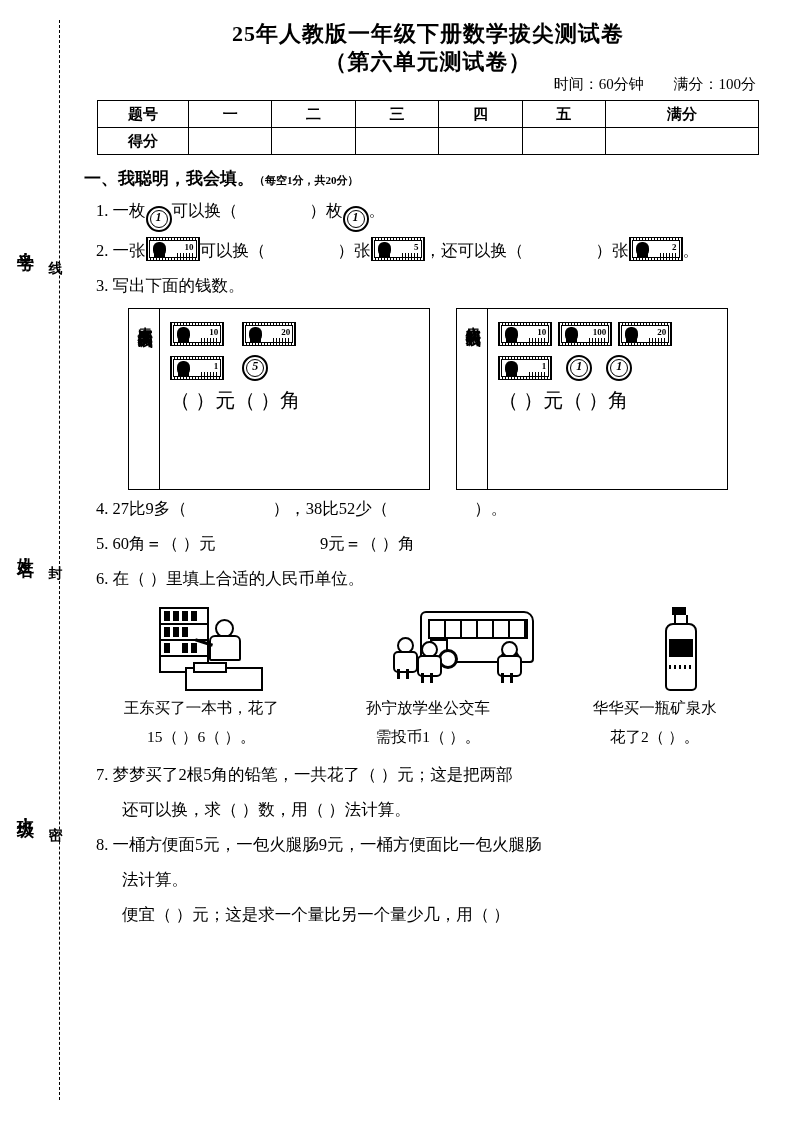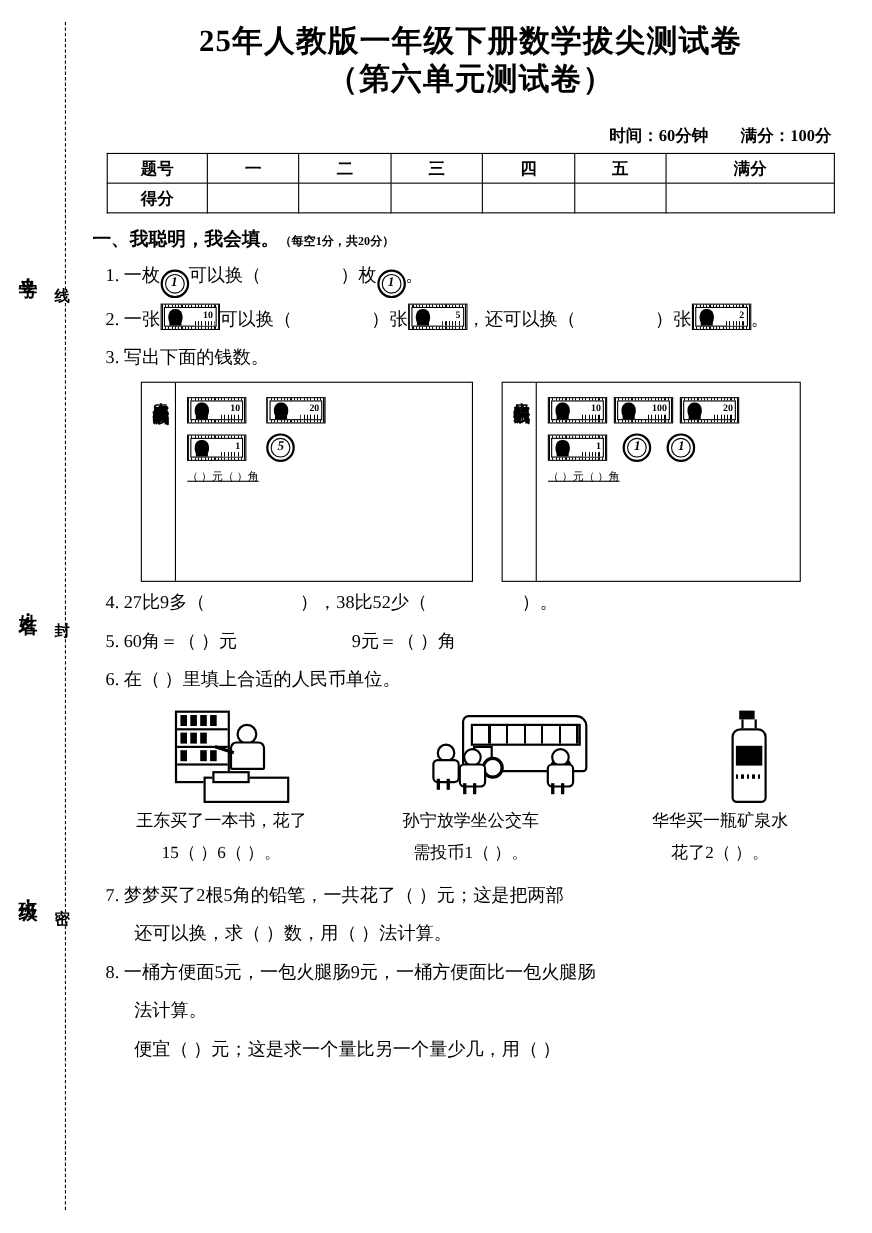--- a/index.html
+++ b/index.html
@@ -53,33 +53,33 @@
     left: 78px;
     top: 0;
     width: 700px;
     height: 1121px;
   }
 
   .title {
     text-align: center;
     font-family: "Liberation Serif", serif;
     font-weight: bold;
-    font-size: 28px;
+    font-size: 22px;
     line-height: 1.25;
     margin-top: 20px;
     letter-spacing: 1px;
   }
   .title .l2 { display: block; }
 
   .meta {
     text-align: right;
     font-size: 15px;
-    margin-top: 24px;
+    margin-top: 0;
     padding-right: 22px;
-    font-weight: bold;
+    font-weight: normal;
   }
   .meta span { margin-left: 26px; }
 
   
   table.score {
     border-collapse: collapse;
     margin: 6px auto 0 auto;
     width: 662px;
   }
   table.score td {
@@ -212,24 +212,23 @@
     flex: 1;
   }
   .mb-line {
     display: flex;
     align-items: center;
     gap: 18px;
     height: 34px;
     justify-content: flex-start;
   }
   .mb-ans {
-    font-size: 10px;
+    font-size: 20px;
     margin-top: 2px;
     white-space: nowrap;
-    text-decoration: underline;
   }
   .box1 { width: 300px; height: 180px; }
   .box2 { width: 270px; height: 180px; }
 
   
   .pics {
     display: flex;
     justify-content: space-around;
     align-items: flex-end;
     margin: 8px 20px 0 20px;

